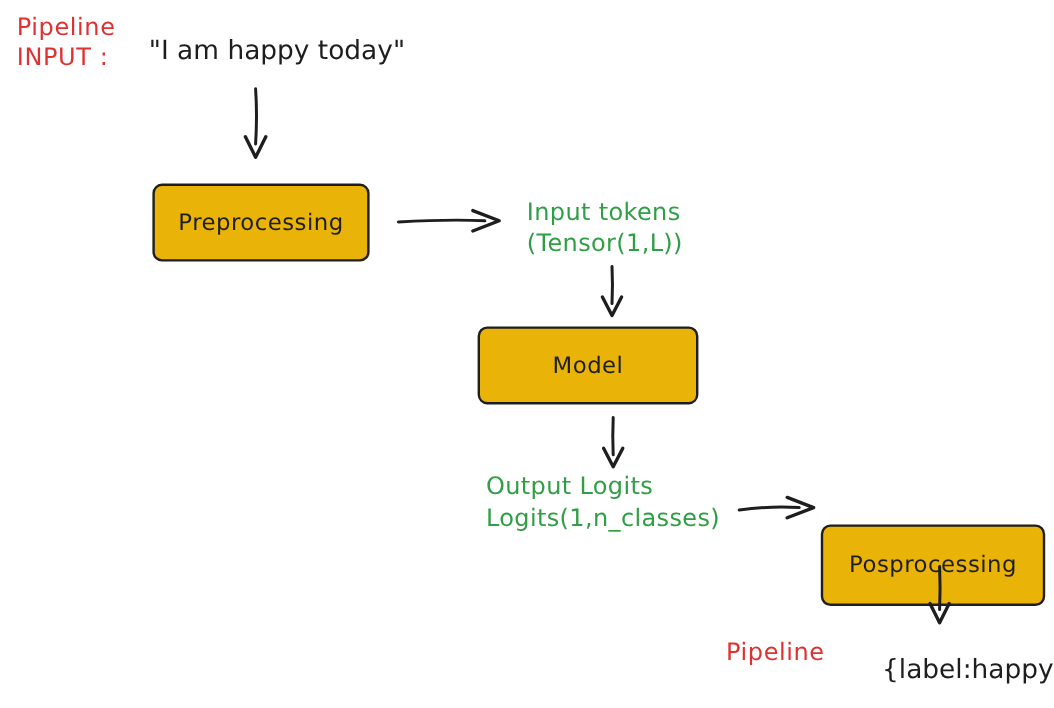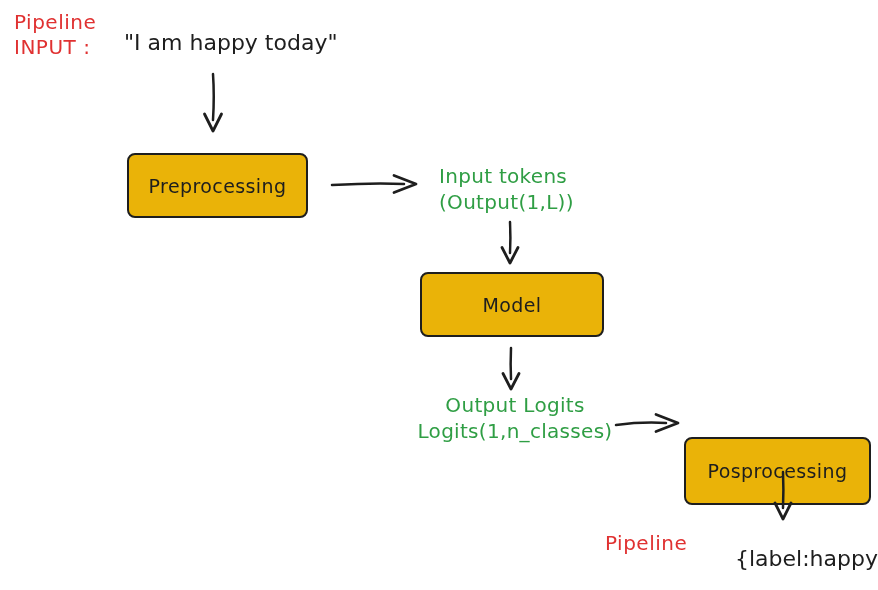--- a/index.html
+++ b/index.html
@@ -79,38 +79,38 @@
     <span>Preprocessing</span>
   </div>
 
   <svg class="abs arrow" style="left:330px; top:170px;" width="90" height="28" viewBox="0 0 90 28">
     <path d="M2 15 Q45 12.5 74 14" stroke-width="2.5"></path>
     <path d="M64 5.5 L86 14 L64 22.5" stroke-width="2.8"></path>
   </svg>
 
   <div class="abs tensor-text" style="left:439px; top:163px;">
     <div>Input tokens</div>
-    <div>(Output(1,L))</div>
+    <div>(Tensor(1,L))</div>
   </div>
 
   <svg class="abs arrow" style="left:498px; top:220px;" width="24" height="46" viewBox="0 0 24 46">
     <path d="M12 2 Q12.8 18 12 33" stroke-width="2.5"></path>
     <path d="M4 27.5 L12 43 L20 27.5" stroke-width="2.8"></path>
   </svg>
 
-  <div class="abs node" style="left:420px; top:272px; width:184px; height:65px;">
+  <div class="abs node" style="left:398px; top:272px; width:184px; height:65px;">
     <span>Model</span>
   </div>
 
   <svg class="abs arrow" style="left:499px; top:346px;" width="24" height="46" viewBox="0 0 24 46">
     <path d="M12 2 Q11.3 18 12 33" stroke-width="2.5"></path>
     <path d="M4 27.5 L12 43 L20 27.5" stroke-width="2.8"></path>
   </svg>
 
-  <div class="abs tensor-text" style="left:405px; top:392px; width:220px; text-align:center;">
+  <div class="abs tensor-text" style="left:405px; top:392px; width:220px; text-align:left;">
     <div>Output Logits</div>
     <div>Logits(1,n_classes)</div>
   </div>
 
   <svg class="abs arrow" style="left:614px; top:409px;" width="68" height="28" viewBox="0 0 68 28">
     <path d="M2 16 Q28 12.5 52 14" stroke-width="2.5"></path>
     <path d="M42 5.5 L64 14 L42 22.5" stroke-width="2.8"></path>
   </svg>
 
   <div class="abs node" style="left:684px; top:393px; width:187px; height:68px;margin-top:44px;">

